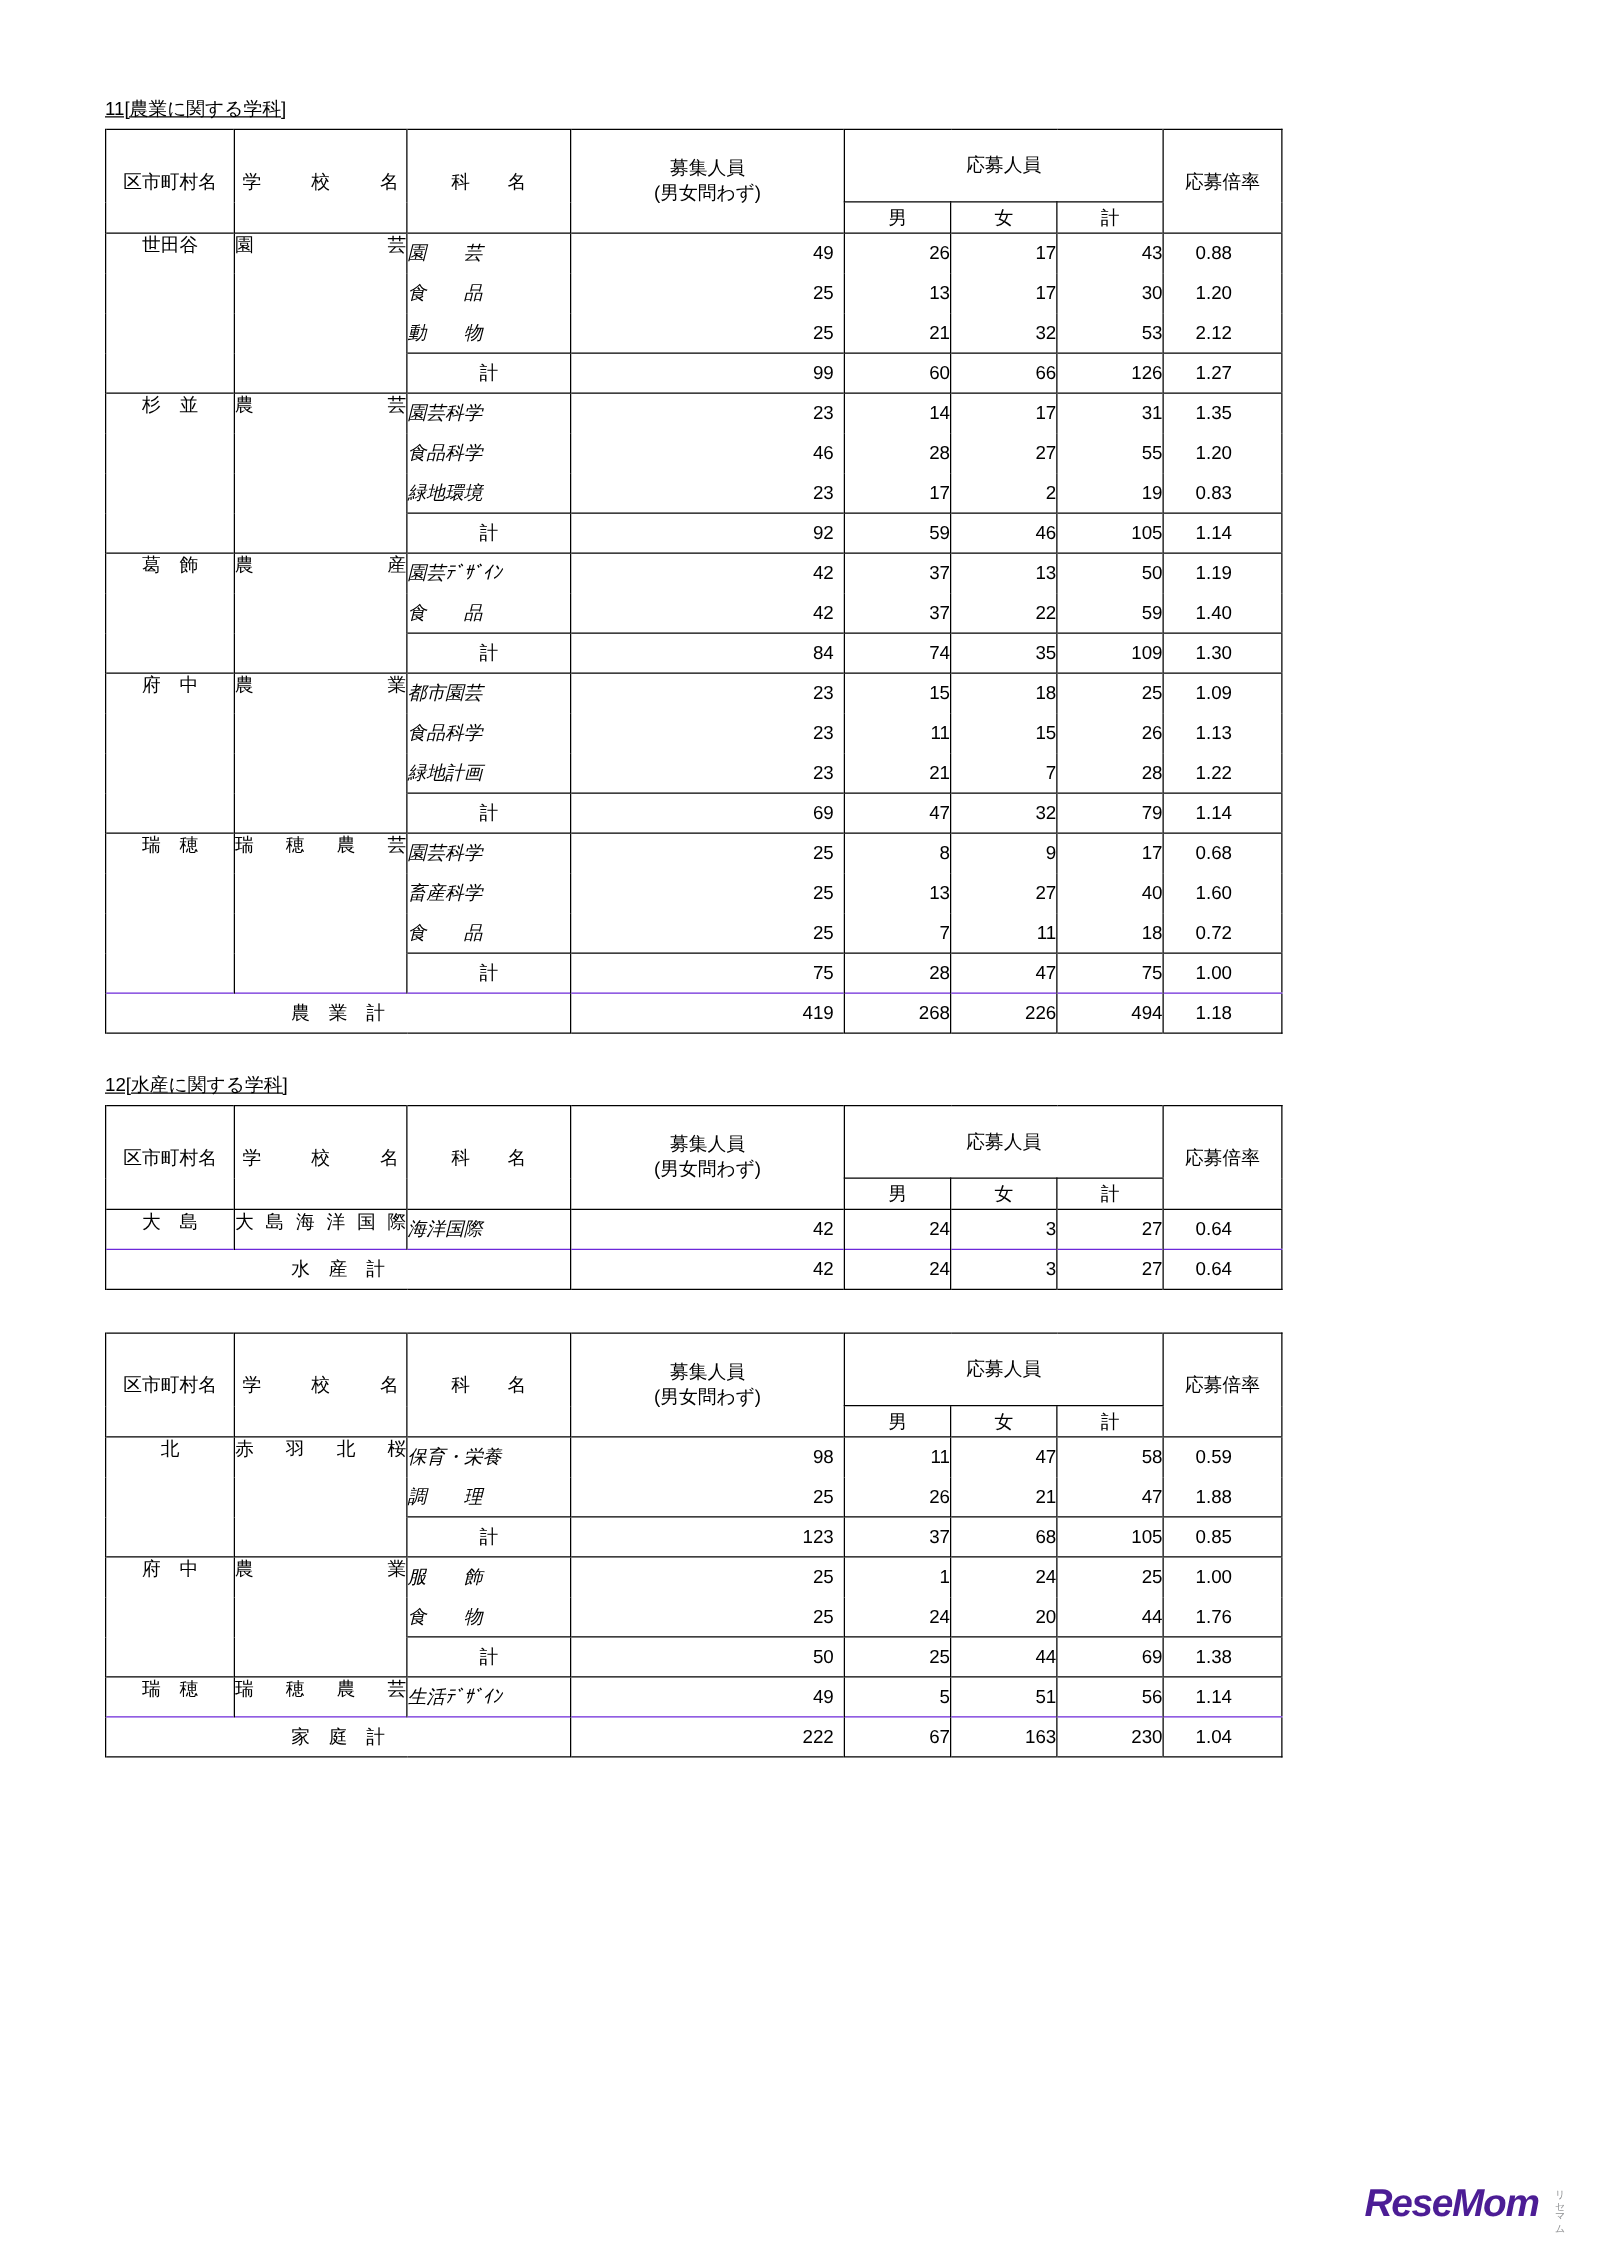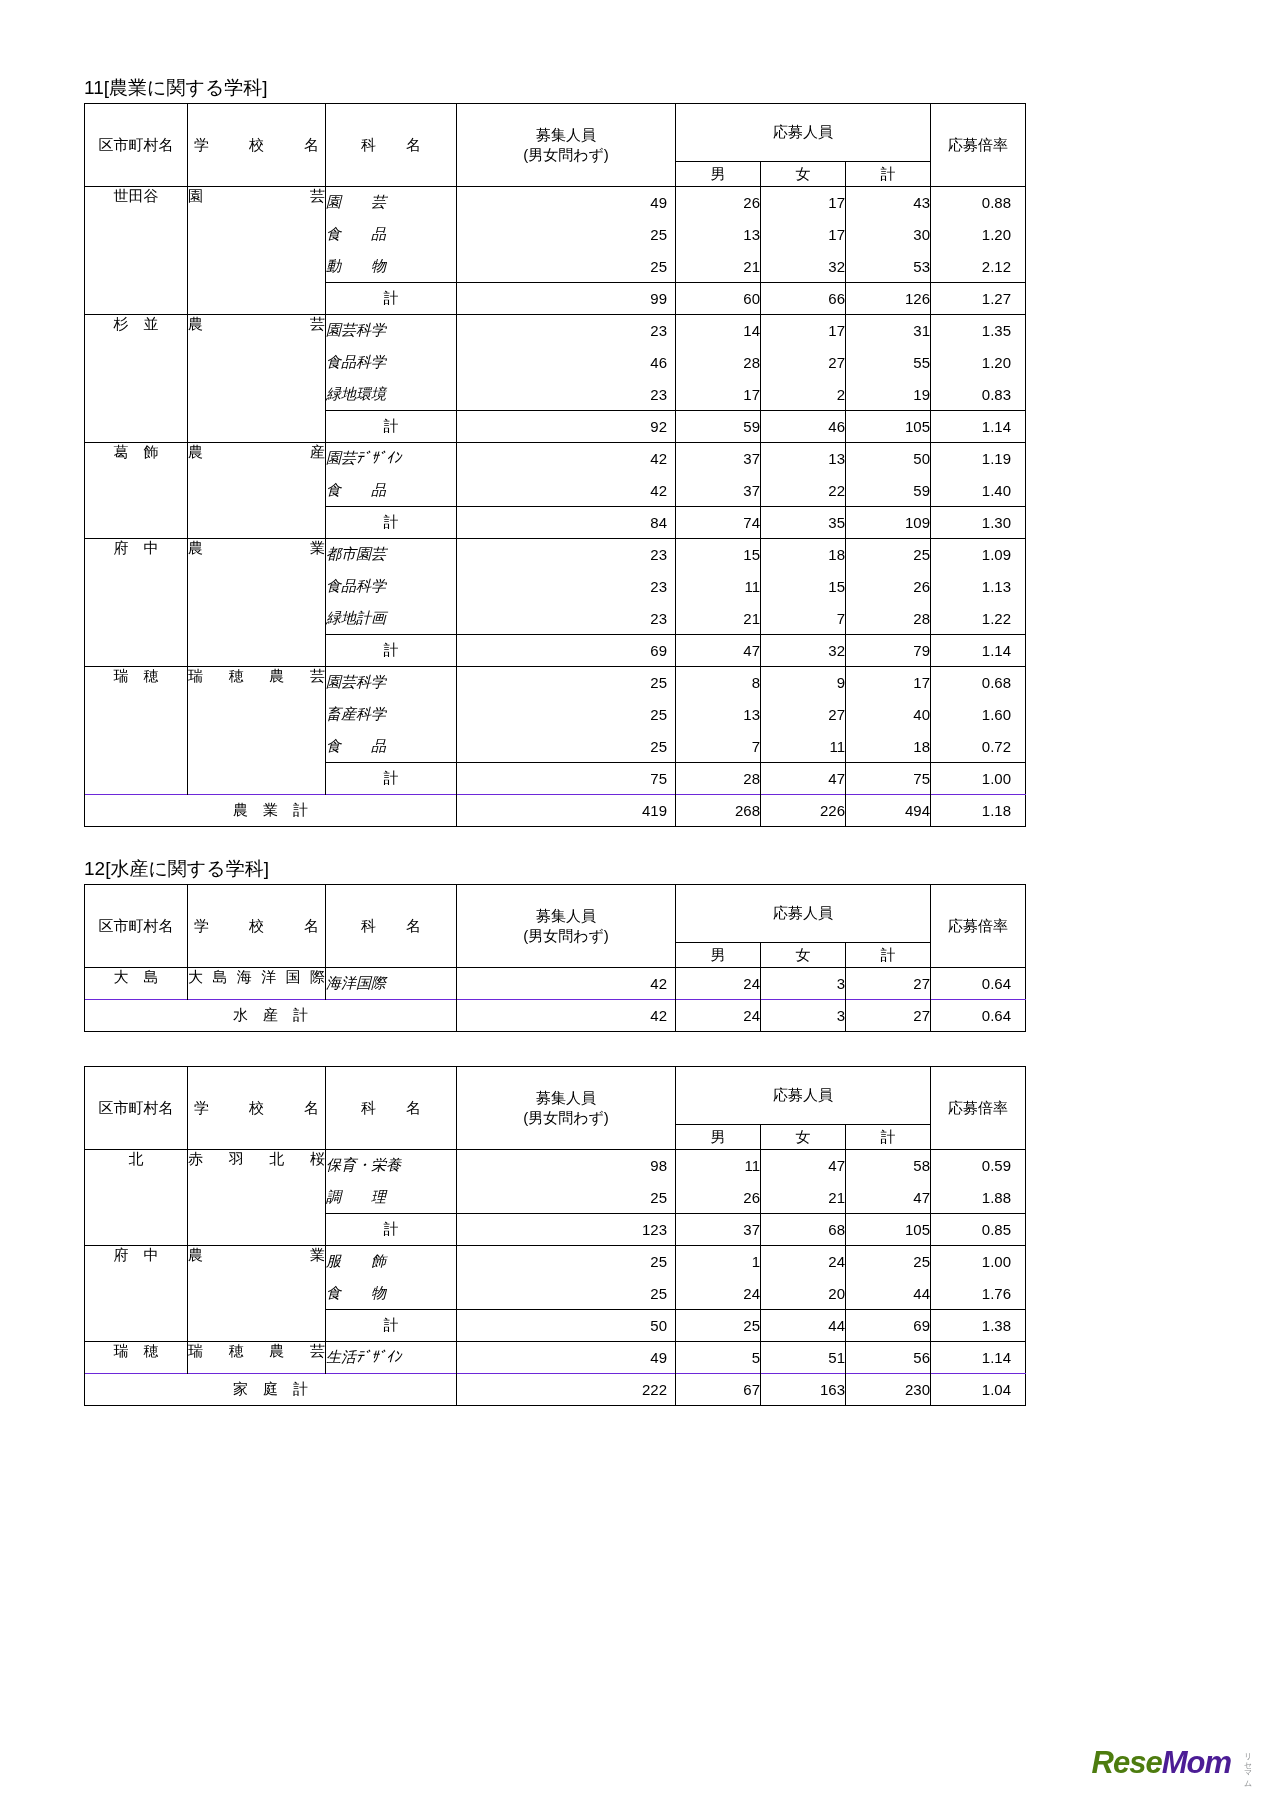--- a/index.html
+++ b/index.html
@@ -3,42 +3,42 @@
 <meta charset="utf-8">
 <style>
   html,body{margin:0;padding:0;}
   body{
     width:1280px;height:1810px;background:#ffffff;color:#000;
     font-family:"Liberation Sans","DejaVu Sans",sans-serif;
     position:relative;overflow:hidden;
   }
   .content{position:absolute;left:84px;top:80px;width:942px;}
   .section + .section{margin-top:34px;}
-  .table-title{font-size:19px;line-height:15px;margin-bottom:8px;white-space:nowrap;}
+  .table-title{font-size:15px;line-height:15px;margin-bottom:8px;white-space:nowrap;text-decoration:underline;}
   table.data{border-collapse:collapse;table-layout:fixed;border:1px solid #000;}
   table.data th,table.data td{
     border-left:1px solid #000;font-size:15px;font-weight:400;
     padding:0;white-space:nowrap;overflow:hidden;
   }
   table.data th{text-align:center;vertical-align:middle;}
   tr.hrow1{height:58px;}
   tr.hrow2{height:25px;}
   tbody tr{height:32px;}
   th.th-app{border-bottom:1px solid #000;}
   tbody tr.group-first td{border-top:1px solid #000;}
   tbody tr.subtotal td{border-top:1px solid #000;}
   tbody tr.grand td{border-top:1px solid #6d28d9;}
   td.district{text-align:center;vertical-align:top;padding-top:7px;}
   td.school{vertical-align:top;padding:7px 5px 0 5px;}
   .jx{display:flex;justify-content:space-between;}
   th .jx{padding:0 6px;}
   td.dept{text-align:left;padding-left:4px;font-style:italic;}
   td.num{text-align:right;padding-right:15px;}
   td.num.cap{padding-right:8px;}
-  td.num.ratio{padding-right:14px;}
+  td.num.ratio{padding-right:14px;text-align:center;}
   td.sub-label,td.grand-label{text-align:center;}
   .cap-line{text-align:center;line-height:20px;}
   .logo{
     position:absolute;right:17px;top:1747px;
     font-weight:bold;font-style:italic;font-size:31px;line-height:31px;
     letter-spacing:-1px;white-space:nowrap;
   }
   .logo .tagline{
     font-size:8px;font-weight:normal;font-style:normal;letter-spacing:0;
     writing-mode:vertical-rl;display:inline-block;vertical-align:top;margin-left:1px;
@@ -478,13 +478,13 @@
             <td class="num">67</td>
             <td class="num">163</td>
             <td class="num">230</td>
             <td class="num ratio">1.04</td>
           </tr>
         </tbody>
       </table>
     </div>
   </div>
 
-<div class="logo"><span class="rese" style="color: #4d7c0f; margin-left: 35px;">Rese</span><span class="mom" style="color: #4c1d95;">Mom</span><span class="tagline" style="color: rgb(143, 145, 147);">リセマム</span></div>
+<div class="logo"><span class="rese" style="color: #4c1d95; margin-left: 35px;">Rese</span><span class="mom" style="color: #4c1d95;">Mom</span><span class="tagline" style="color: rgb(143, 145, 147);">リセマム</span></div>
 
 </body></html>

